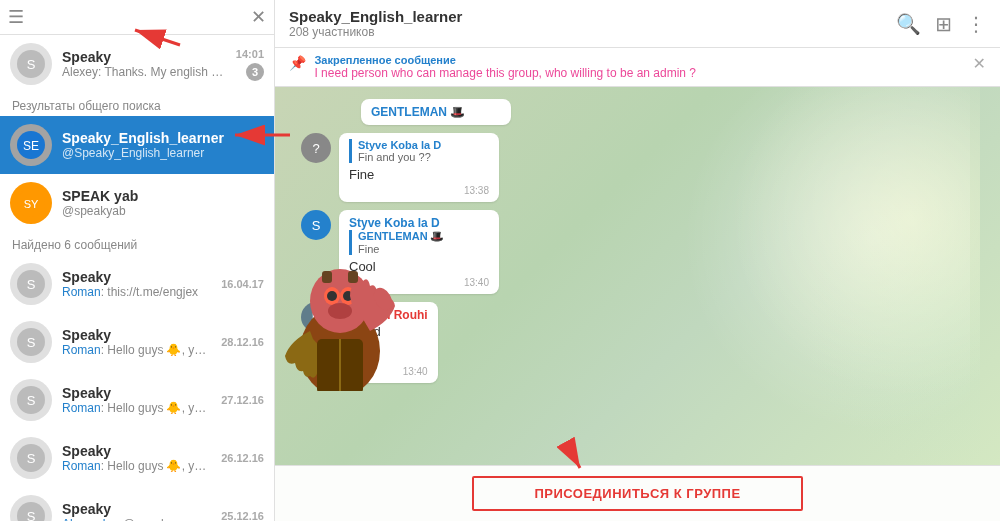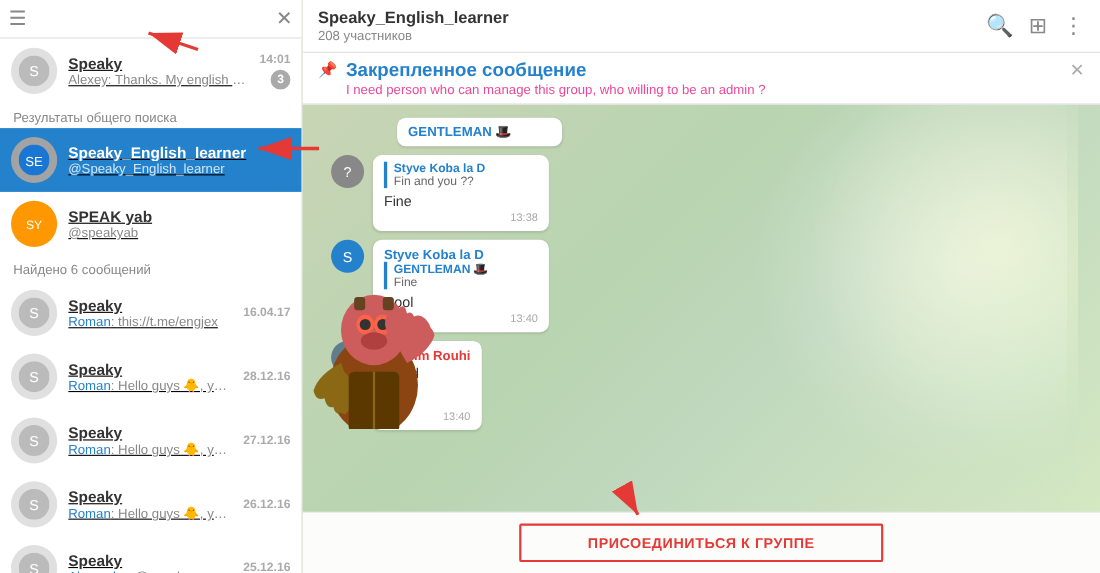--- a/index.html
+++ b/index.html
@@ -22,21 +22,21 @@
     
     .chat-item { display: flex; align-items: center; padding: 8px 10px; cursor: pointer; gap: 10px; position: relative; }
     .chat-item.active { background: #2481cc; }
     .chat-item.active .chat-name { color: #fff; }
     .chat-item.active .chat-preview { color: rgba(255,255,255,0.8); }
 
     .avatar { width: 42px; height: 42px; border-radius: 50%; display: flex; align-items: center; justify-content: center; font-size: 18px; flex-shrink: 0; }
     .avatar-speaky { background: #e0e0e0; }
     .avatar-blue { background: #a3a3a3; }
 
-    .chat-info { flex: 1; min-width: 0; text-decoration: underline; }
+    .chat-info { flex: 1; min-width: 0; }
     .chat-name { font-size: 14px; font-weight: 600; color: #333; white-space: nowrap; overflow: hidden; text-overflow: ellipsis; }
     .chat-preview { font-size: 12px; color: #888; white-space: nowrap; overflow: hidden; text-overflow: ellipsis; }
     .chat-meta { display: flex; flex-direction: column; align-items: flex-end; gap: 3px; flex-shrink: 0; font-weight: bold; }
     .chat-time { font-size: 11px; color: #aaa; }
     .chat-badge { background: #aaa; color: #fff; border-radius: 50%; width: 18px; height: 18px; display: flex; align-items: center; justify-content: center; font-size: 11px; }
 
     .section-label { font-size: 12px; color: #888; padding: 6px 12px 3px; }
 
     
     .main { flex: 1; display: flex; flex-direction: column; background: #c8d5b5; position: relative; overflow: hidden; }
@@ -44,21 +44,21 @@
     
     .chat-header { background: #fff; display: flex; align-items: center; padding: 8px 14px; border-bottom: 1px solid #e0e0e0; gap: 10px; z-index: 10; }
     .chat-header-info { flex: 1; }
     .chat-header-title { font-size: 15px; font-weight: 600; color: #333; }
     .chat-header-sub { font-size: 12px; color: #888; }
     .chat-header-icons { display: flex; gap: 14px; align-items: center; color: #888; font-size: 20px; }
     .header-icon { cursor: pointer; }
 
     
     .pinned-msg { background: #fff; border-bottom: 1px solid #e0e0e0; padding: 6px 14px; display: flex; align-items: flex-start; gap: 8px; position: relative; z-index: 9; }
-    .pinned-label { font-size: 17px; color: #2481cc; font-weight: 600; }
+    .pinned-label { font-size: 11px; color: #2481cc; font-weight: 600; }
     .pinned-text { font-size: 12px; color: #ec4899; }
     .pinned-close { margin-left: auto; color: #aaa; cursor: pointer; font-size: 16px; align-self: flex-start; }
     .pinned-icon { color: #2481cc; font-size: 14px; margin-top: 1px; }
 
     
     .messages { flex: 1; overflow-y: auto; padding: 12px 26px; display: flex; flex-direction: column; gap: 8px; position: relative; }
 
     
     .messages::before {
       content: '';

